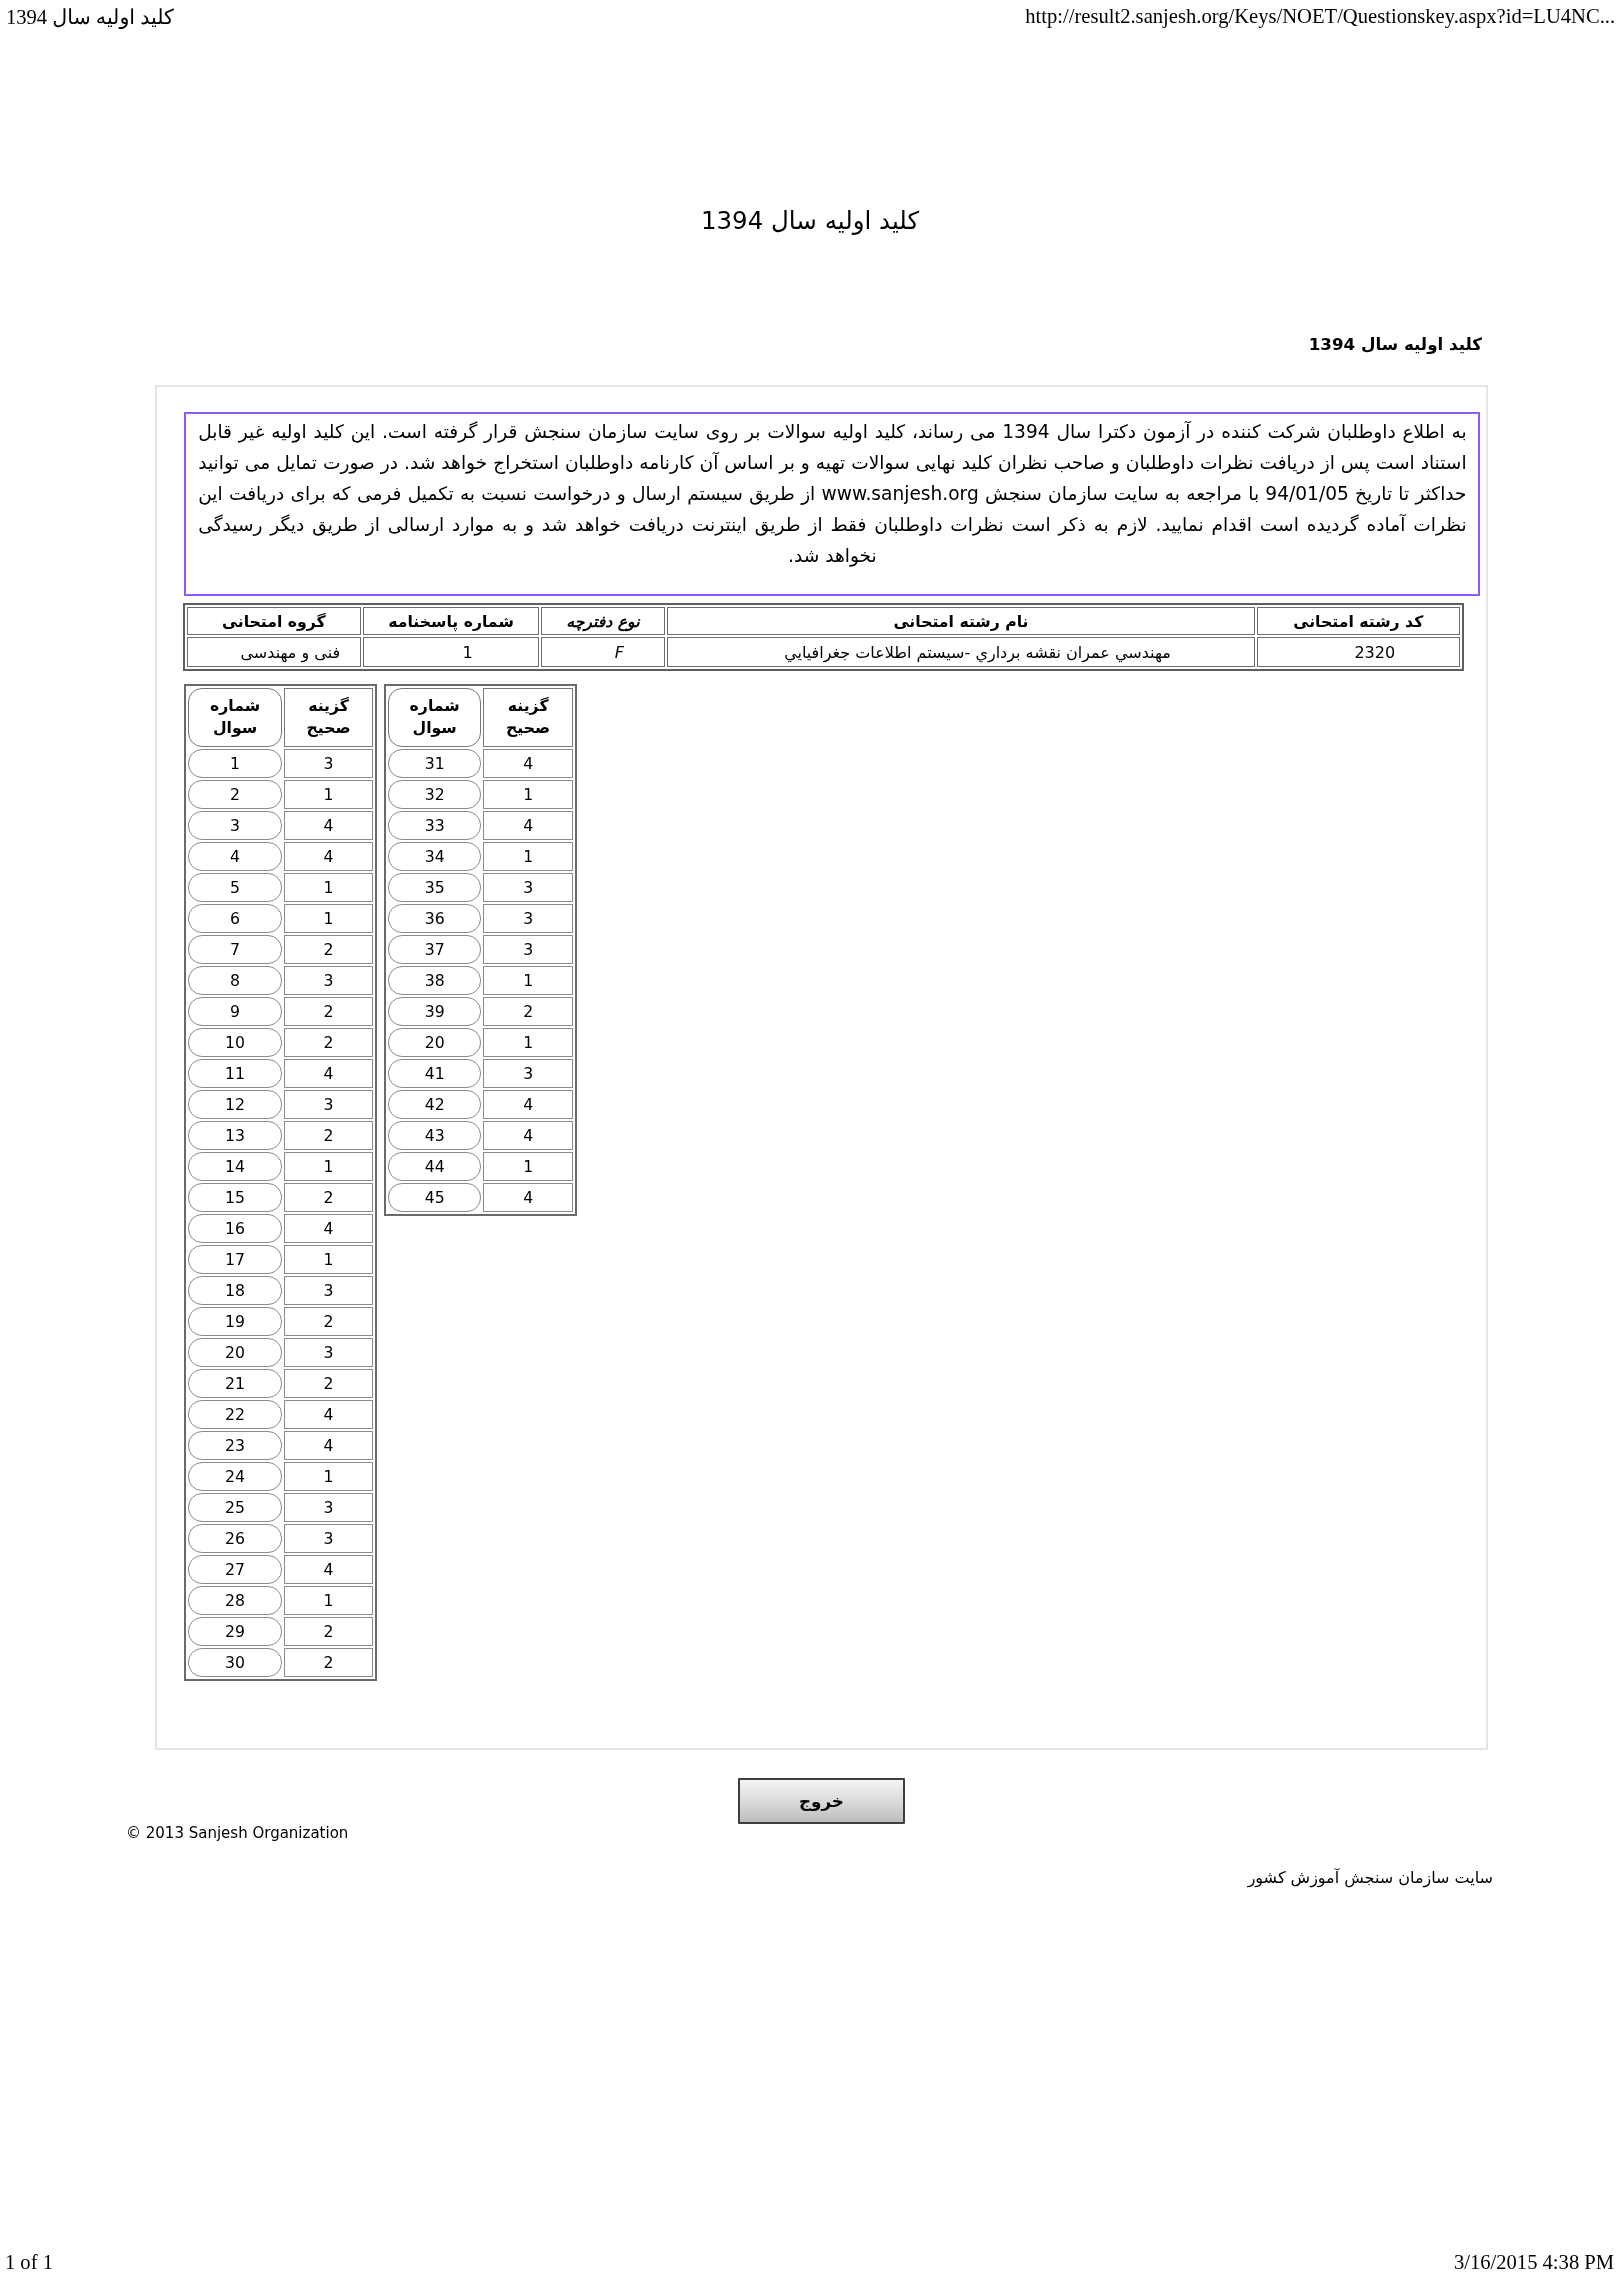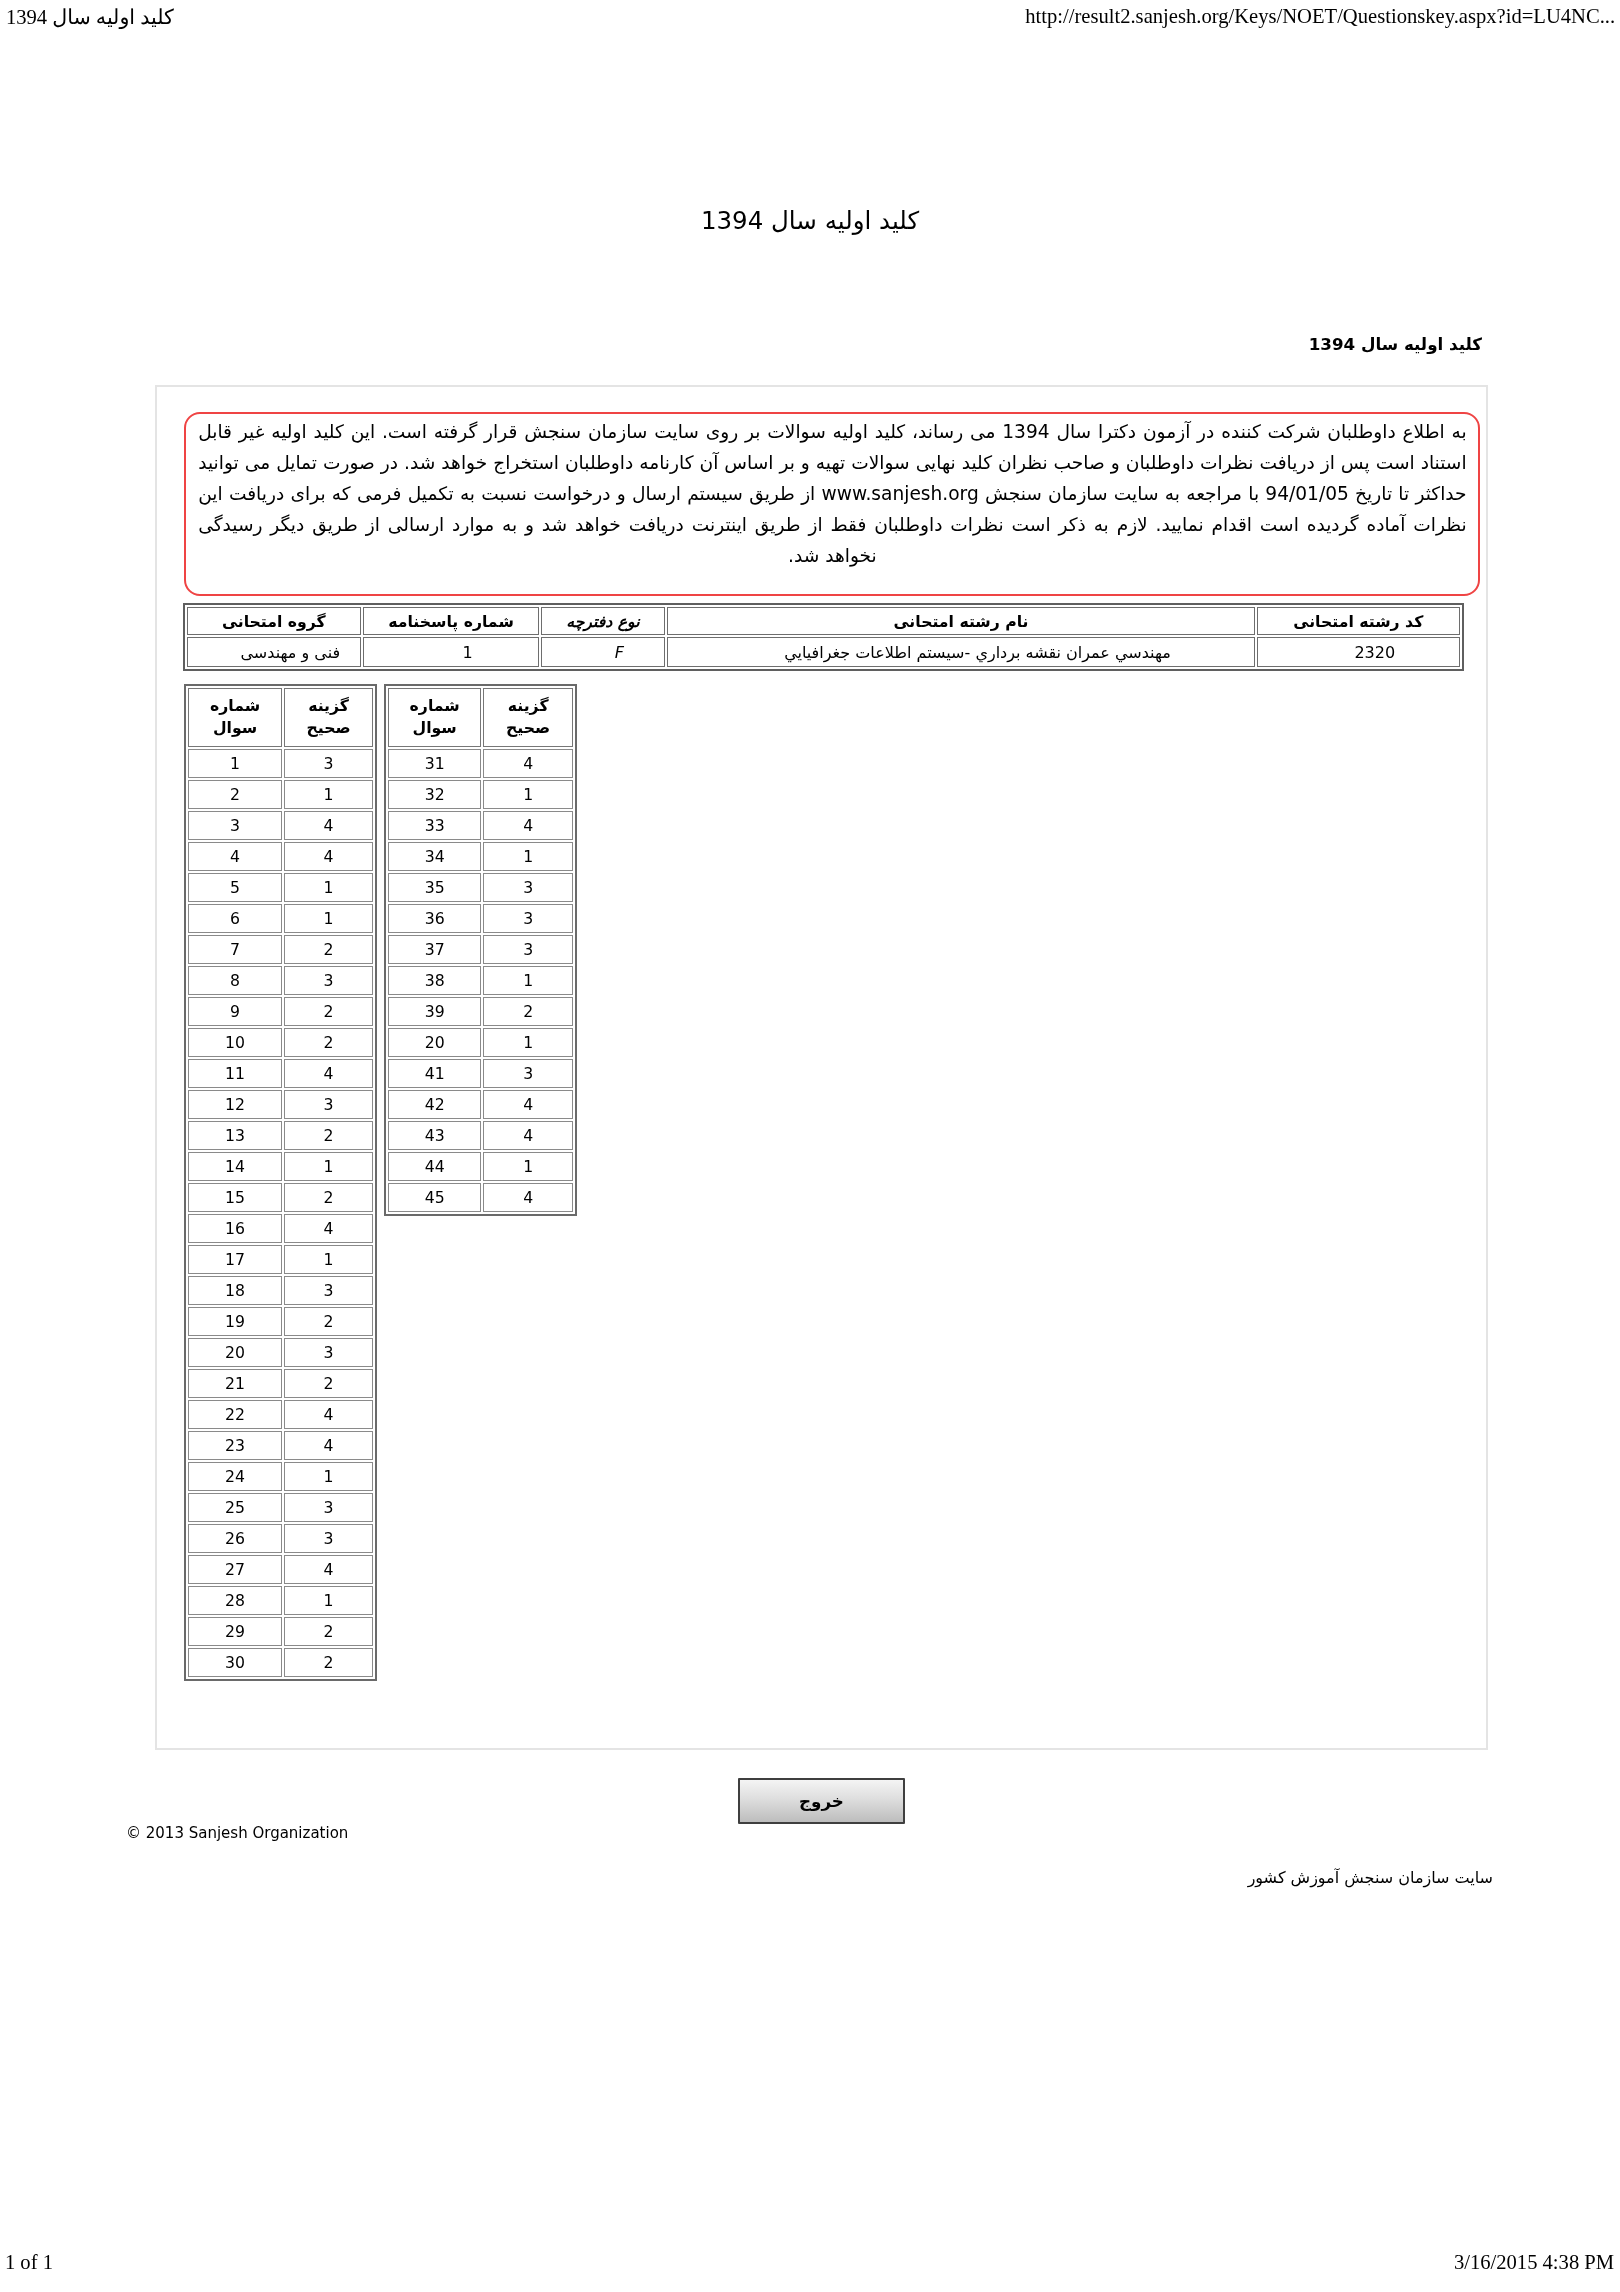--- a/index.html
+++ b/index.html
@@ -31,21 +31,21 @@
   .panel {
     position: absolute; left: 155px; top: 385px;
     width: 1333px; height: 1365px;
     border: 2px solid #e4e4e4;
     background: #fff;
   }
 
   .notice {
     position: absolute; left: 27.4px; top: 24.5px;
     width: 1296px; min-height: 184px;
-    border: 2px solid #ef4444; border-radius: 16px;
+    border: 2px solid #8b5cf6; border-radius: 0;
     padding: 2px 11.8px 7.8px 11.8px;
     font-size: 18.6px; line-height: 31px;
     text-align: justify; text-align-last: center;
   }
 
   table { border-collapse: separate; border-spacing: 2px; background: #fff; }
   th, td { text-align: center; vertical-align: middle; }
 
   .info-table {
     position: absolute; left: 25.5px; top: 216px;
@@ -65,21 +65,21 @@
     width: 193px; table-layout: fixed;
     border: 2px solid #6a6a6a;
   }
   .answer-table.t1 { left: 27.4px; }
   .answer-table.t2 { left: 227px; }
   .answer-table th {
     border: 1px solid #777; font-size: 15.7px; font-weight: 700;
     line-height: 22.5px; padding: 5.9px 0; white-space: pre-line;
   }
   .answer-table td { border: 1px solid #8a8a8a; font-size: 15.7px; height: 29px; }
-  .answer-table th:nth-child(1), .answer-table td:nth-child(1) { width: 51%; }
+  .answer-table th:nth-child(1), .answer-table td:nth-child(1) { width: 51%; border-radius: 14px; }
   .answer-table th:nth-child(2), .answer-table td:nth-child(2) { width: 49%; }
 
   .exit-button {
     position: absolute; left: 738px; top: 1778px;
     width: 167px; height: 46px;
     background: linear-gradient(to bottom, #f4f4f4 0%, #dedede 45%, #bdbdbd 100%);
     border: 2px solid #3f3f3f; border-radius: 1px;
     font-family: "DejaVu Sans", sans-serif;
     font-size: 16.7px; font-weight: 700; color: #000;
     cursor: pointer;

